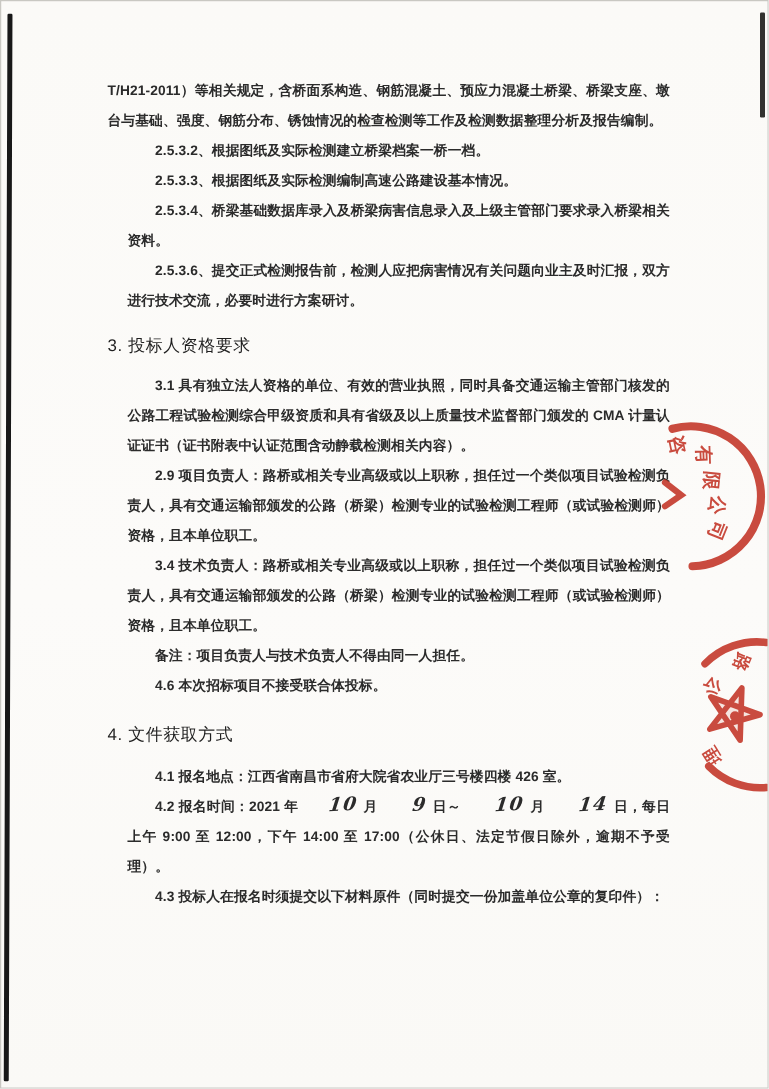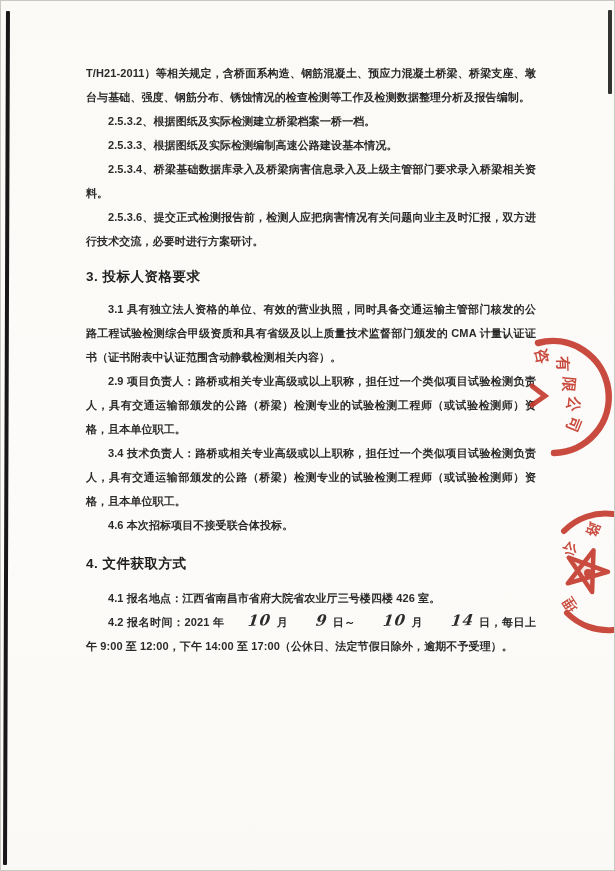--- a/index.html
+++ b/index.html
@@ -29,26 +29,26 @@
   }
   .para {
     margin: 0;
     font-size: 11px;
     line-height: 24px;
     letter-spacing: 0.1px;
     text-align: justify;
     font-weight: 600;
     color: #2b2b2b;
   }
-  .para.indent { text-indent: 2em; }
+  .para.indent { text-indent: 2em; margin-left: 16px; }
   .heading {
     margin: 14px 0 10px 0;
     font-size: 13.5px;
     line-height: 20px;
-    font-weight: 700;
+    font-weight: 400;
     color: #1f1f1f;
     letter-spacing: 0.5px;
   }
   .heading.h4 { margin-top: 17px; margin-bottom: 12px; }
   .hw {
     display: inline-block;
     font-family: "DejaVu Serif", serif;
     font-style: italic;
     font-weight: 700;
     font-size: 15px;
@@ -79,26 +79,28 @@
     <p class="para indent">2.5.3.2、根据图纸及实际检测建立桥梁档案一桥一档。</p>
     <p class="para indent">2.5.3.3、根据图纸及实际检测编制高速公路建设基本情况。</p>
     <p class="para indent">2.5.3.4、桥梁基础数据库录入及桥梁病害信息录入及上级主管部门要求录入桥梁相关资料。</p>
     <p class="para indent">2.5.3.6、提交正式检测报告前，检测人应把病害情况有关问题向业主及时汇报，双方进行技术交流，必要时进行方案研讨。</p>
 
     <h2 class="heading">3. 投标人资格要求</h2>
 
     <p class="para indent">3.1 具有独立法人资格的单位、有效的营业执照，同时具备交通运输主管部门核发的公路工程试验检测综合甲级资质和具有省级及以上质量技术监督部门颁发的 CMA 计量认证证书（证书附表中认证范围含动静载检测相关内容）。</p>
     <p class="para indent">2.9 项目负责人：路桥或相关专业高级或以上职称，担任过一个类似项目试验检测负责人，具有交通运输部颁发的公路（桥梁）检测专业的试验检测工程师（或试验检测师）资格，且本单位职工。</p>
     <p class="para indent">3.4 技术负责人：路桥或相关专业高级或以上职称，担任过一个类似项目试验检测负责人，具有交通运输部颁发的公路（桥梁）检测专业的试验检测工程师（或试验检测师）资格，且本单位职工。</p>
+    <p class="para indent">备注：项目负责人与技术负责人不得由同一人担任。</p>
     <p class="para indent">4.6 本次招标项目不接受联合体投标。</p>
 
     <h2 class="heading h4">4. 文件获取方式</h2>
 
     <p class="para indent">4.1 报名地点：江西省南昌市省府大院省农业厅三号楼四楼 426 室。</p>
     <p class="para indent"><span>4.2 报名时间：2021 年</span><span class="hw">10</span><span> 月 </span><span class="hw">9</span><span> 日～ </span><span class="hw">10</span><span> 月 </span><span class="hw">14</span><span> 日，每日上午 9:00 至 12:00，下午 14:00 至 17:00（公休日、法定节假日除外，逾期不予受理）。</span></p>
+    <p class="para indent">4.3 投标人在报名时须提交以下材料原件（同时提交一份加盖单位公章的复印件）：</p>
   </main>
 
   <svg class="seal seal1" width="120" height="145" viewBox="0 0 120 145">
     <path d="M 44 19 A 56 56 0 1 1 60 129" fill="none" stroke="#c4392b" stroke-width="6.5" stroke-linecap="round"></path>
     <path d="M 38 62 L 51 72 L 38 81" fill="none" stroke="#c4392b" stroke-width="5" stroke-linecap="round"></path>
     <text x="43" y="33" font-size="15" fill="#c4392b" text-anchor="middle" transform="rotate(78 43 33)">咨</text>
     <text x="64" y="40" font-size="15" fill="#c4392b" text-anchor="middle" transform="rotate(88 64 40)">有</text>
     <text x="70" y="60" font-size="15" fill="#c4392b" text-anchor="middle" transform="rotate(96 70 60)">限</text>
     <text x="75" y="79" font-size="15" fill="#c4392b" text-anchor="middle" transform="rotate(104 75 79)">公</text>
     <text x="75" y="99" font-size="15" fill="#c4392b" text-anchor="middle" transform="rotate(112 75 99)">司</text>

